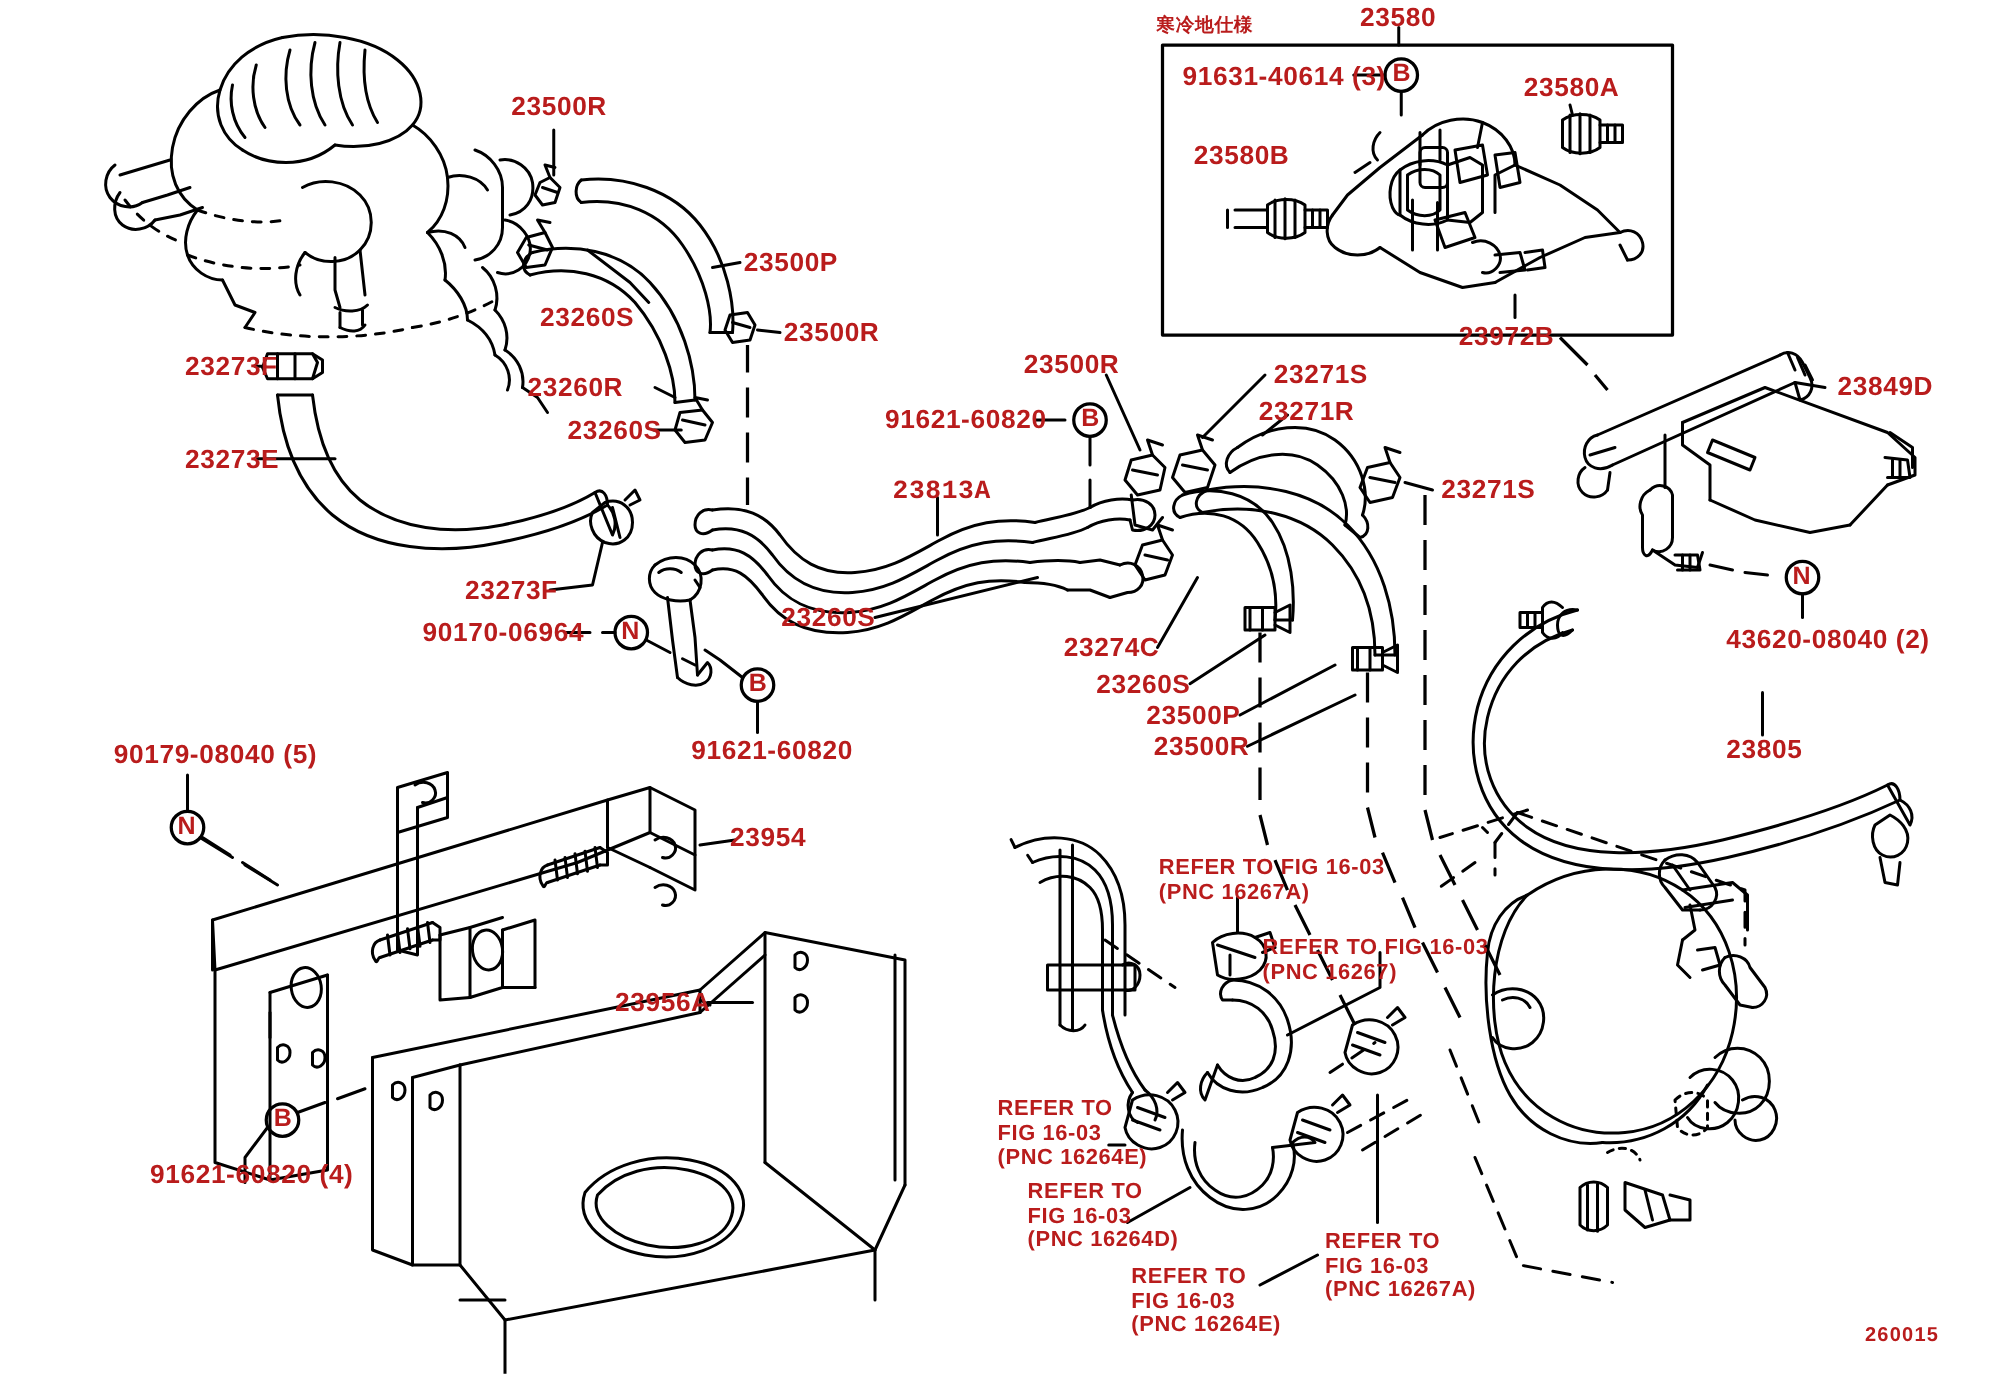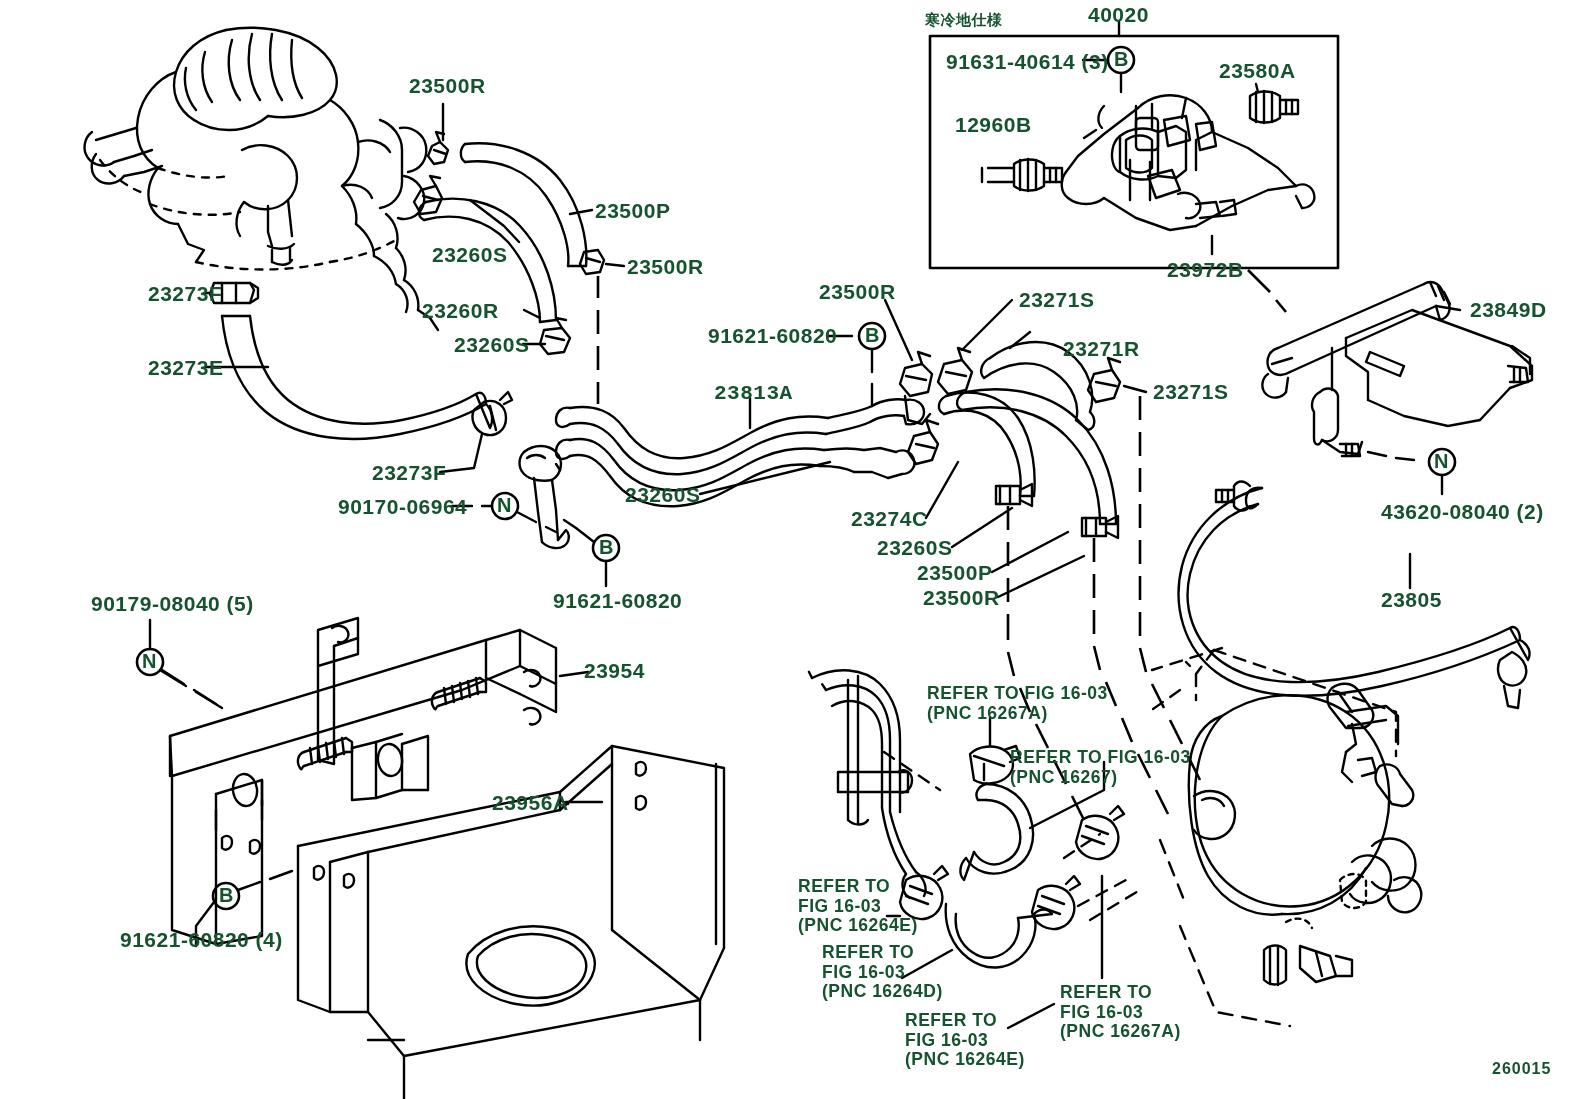--- a/index.html
+++ b/index.html
@@ -1,21 +1,21 @@
 <!DOCTYPE html>
 <html><head>
 <meta charset="utf-8">
 <style>
   html,body{margin:0;padding:0;background:#fff;}
   body{width:1592px;height:1099px;position:relative;overflow:hidden;
        font-family:"Liberation Sans","DejaVu Sans",sans-serif;color:#000;}
   #diagram-root{position:absolute;inset:0;}
   svg#art{position:absolute;left:0;top:0;width:1592px;height:1099px;}
   .lbl{position:absolute;font-size:21px;font-weight:bold;letter-spacing:.5px;
-       white-space:pre;line-height:1.14;color:#14532d;}
+       white-space:pre;line-height:1.14;color:#b91c1c;}
   .lbl.sm{font-size:17.5px;}
   .lbl.jp{font-size:15px;font-weight:bold;font-family:"DejaVu Sans",sans-serif;}
   .lbl.code{font-size:16px;font-weight:bold;letter-spacing:1px;}
   .lbl.multi{line-height:1.12;}
 </style>
 </head>
 <body>
 
 <div id="diagram-root">
 
@@ -564,42 +564,42 @@
       <path d="M1460,310 L1436,306"></path>
       <path d="M1410,588 L1410,554"></path>
       <path d="M588,672 L560,676"></path>
       <path d="M566,802 L602,802"></path>
     </g>
 
   </g>
 </svg>
 
 <div class="lbl jp" style="left:925px;top:12px;">寒冷地仕様</div>
-<div class="lbl" style="left:1088px;top:3px;">40020</div>
+<div class="lbl" style="left:1088px;top:3px;">23580</div>
 <div class="lbl" style="left:946px;top:50px;">91631-40614 (3)</div>
 <div class="lbl" style="left:1219px;top:59px;">23580A</div>
-<div class="lbl" style="left:955px;top:113px;">12960B</div>
+<div class="lbl" style="left:955px;top:113px;">23580B</div>
 <div class="lbl" style="left:1167px;top:258px;">23972B</div>
 
 <div class="lbl" style="left:409px;top:74px;">23500R</div>
 <div class="lbl" style="left:595px;top:199px;">23500P</div>
 <div class="lbl" style="left:432px;top:243px;">23260S</div>
 <div class="lbl" style="left:627px;top:255px;">23500R</div>
 <div class="lbl" style="left:422px;top:299px;">23260R</div>
 <div class="lbl" style="left:454px;top:333px;">23260S</div>
 <div class="lbl" style="left:148px;top:282px;">23273F</div>
 <div class="lbl" style="left:148px;top:356px;">23273E</div>
 <div class="lbl" style="left:372px;top:461px;">23273F</div>
 <div class="lbl" style="left:338px;top:495px;">90170-06964</div>
 <div class="lbl" style="left:553px;top:589px;">91621-60820</div>
 <div class="lbl" style="left:708px;top:324px;">91621-60820</div>
 <div class="lbl" style="left:714px;top:382px;font-family:Liberation Mono, monospace;">23813A</div>
 <div class="lbl" style="left:819px;top:280px;">23500R</div>
 <div class="lbl" style="left:1019px;top:288px;">23271S</div>
-<div class="lbl" style="left:1063px;top:318px;margin-top:19px;">23271R</div>
+<div class="lbl" style="left:1007px;top:318px;">23271R</div>
 <div class="lbl" style="left:1153px;top:380px;">23271S</div>
 <div class="lbl" style="left:625px;top:483px;">23260S</div>
 <div class="lbl" style="left:851px;top:507px;">23274C</div>
 <div class="lbl" style="left:877px;top:536px;">23260S</div>
 <div class="lbl" style="left:917px;top:561px;">23500P</div>
 <div class="lbl" style="left:923px;top:586px;">23500R</div>
 <div class="lbl" style="left:1470px;top:298px;">23849D</div>
 <div class="lbl" style="left:1381px;top:500px;">43620-08040 (2)</div>
 <div class="lbl" style="left:1381px;top:588px;">23805</div>
 <div class="lbl" style="left:91px;top:592px;">90179-08040 (5)</div>

